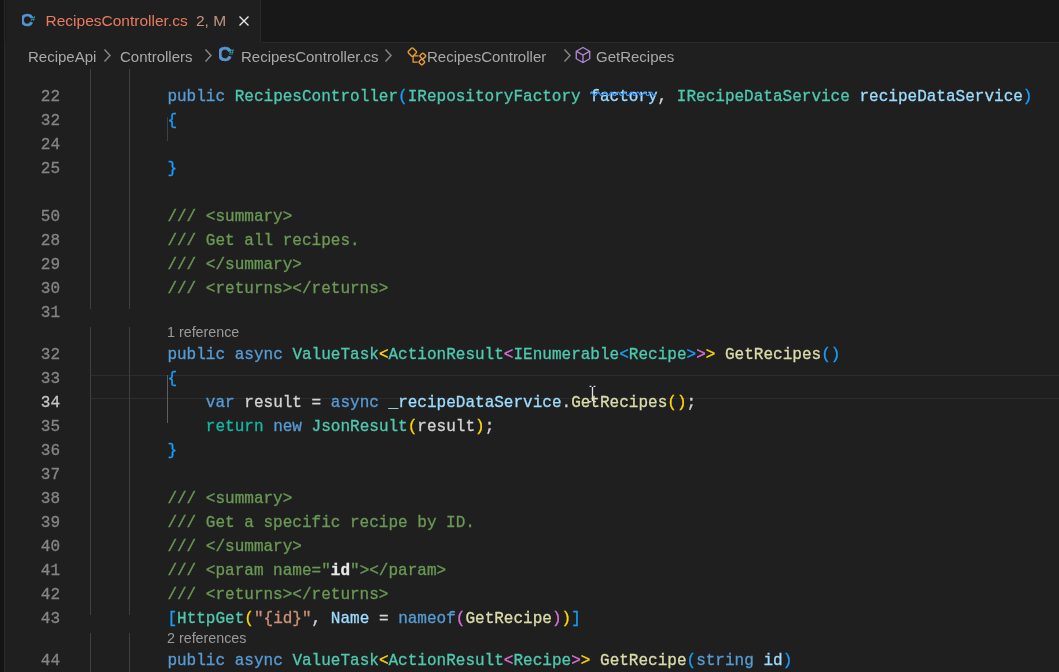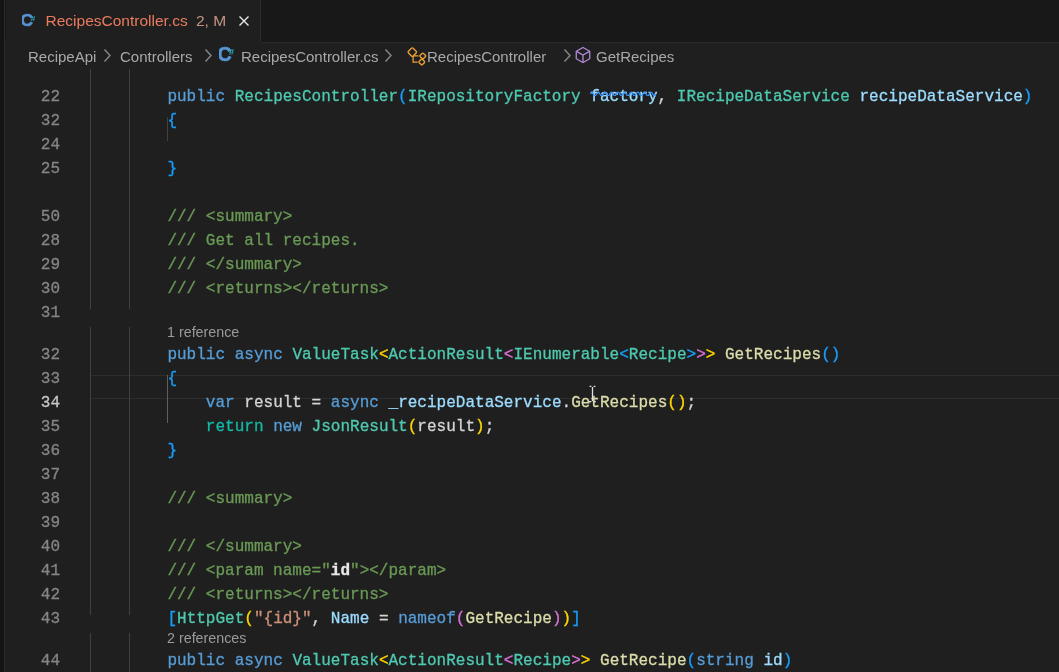--- a/index.html
+++ b/index.html
@@ -91,20 +91,21 @@
 <div class="row" style="top:447px">
         <span class="ln">37</span>
         <span class="cd"></span>
       </div>
 <div class="row" style="top:471px">
         <span class="ln">38</span>
         <span class="cd">        <i style="color:#6a9955">/// &lt;summary&gt;</i></span>
       </div>
 <div class="row" style="top:495px">
         <span class="ln">39</span>
+        <span class="cd">        <i style="color:#6a9955">/// Get a specific recipe by ID.</i></span>
       </div>
 <div class="row" style="top:519px">
         <span class="ln">40</span>
         <span class="cd">        <i style="color:#6a9955">/// &lt;/summary&gt;</i></span>
       </div>
 <div class="row" style="top:543px">
         <span class="ln">41</span>
         <span class="cd">        <i style="color:#6a9955">/// &lt;param name="</i><i style="color:#e8e8e8;font-weight:bold">id</i><i style="color:#6a9955">"&gt;&lt;/param&gt;</i></span>
       </div>
 <div class="row" style="top:567px">

